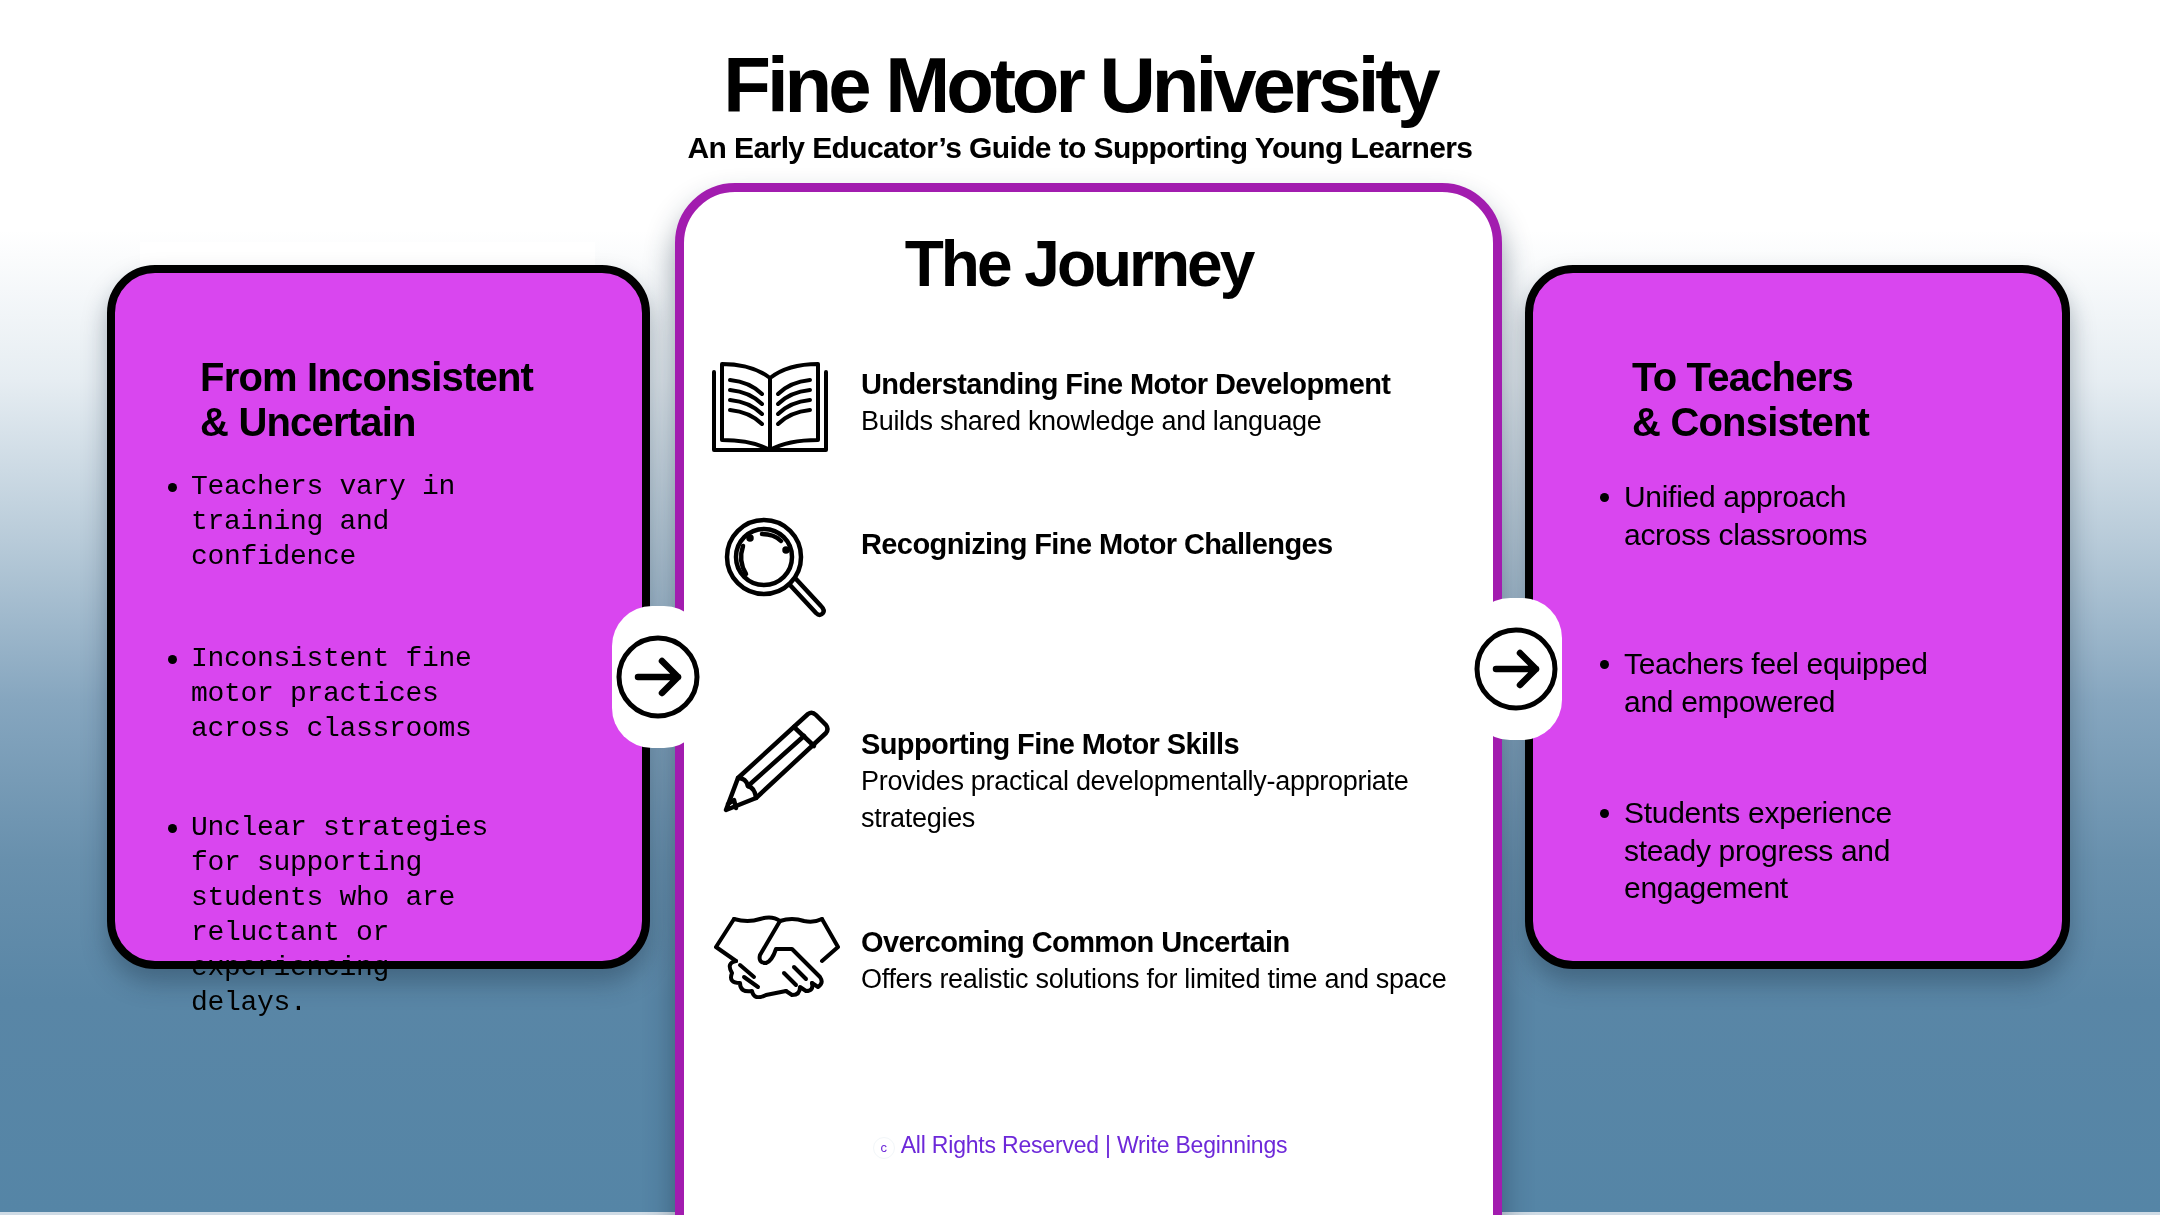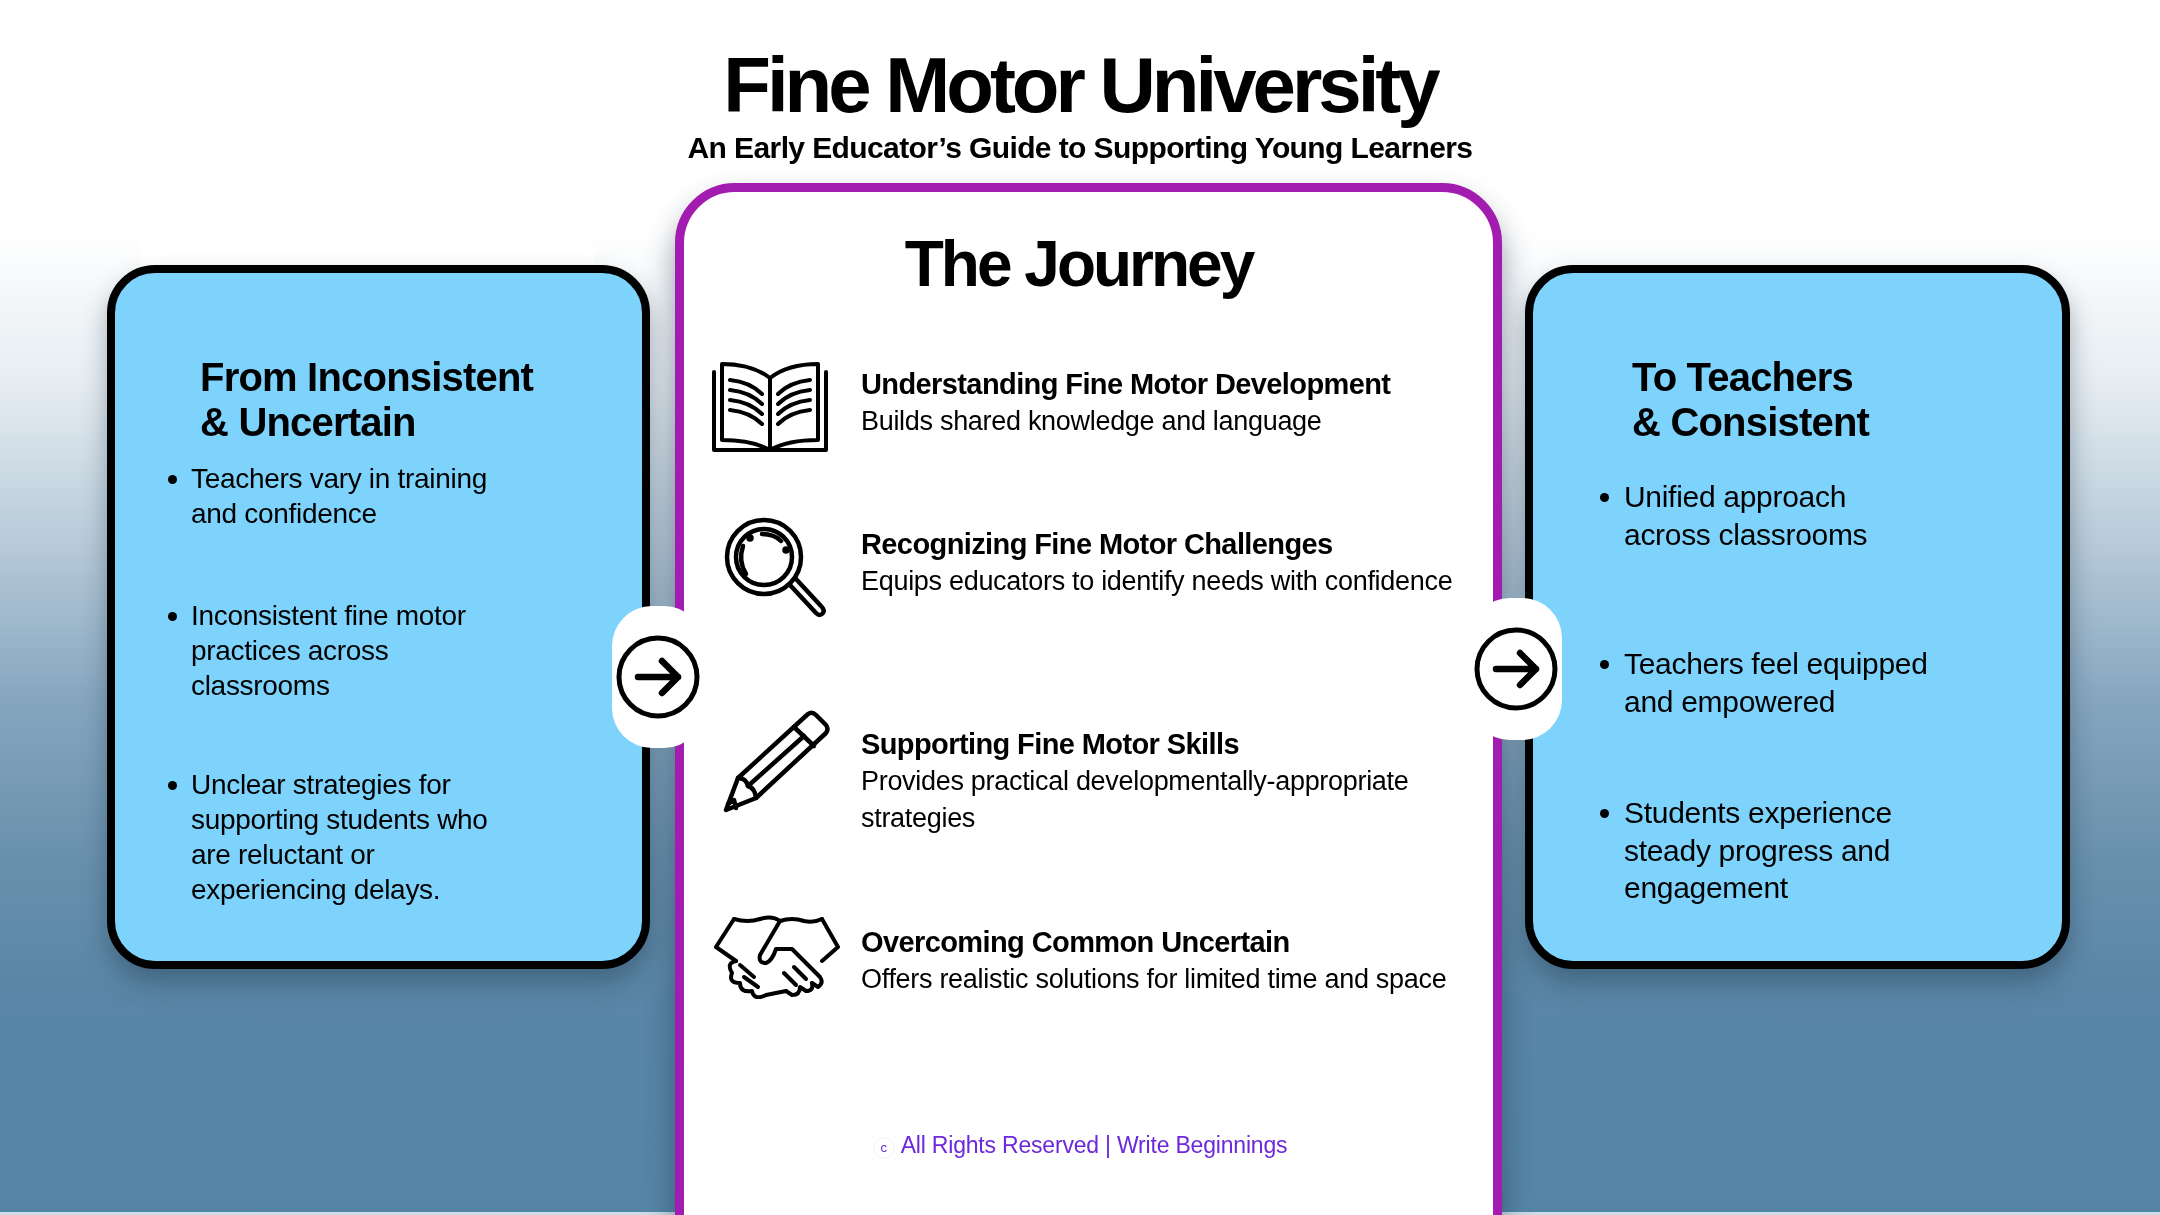--- a/index.html
+++ b/index.html
@@ -26,35 +26,35 @@
     .subtitle {
       position: absolute; left: 0; width: 2160px; top: 128px; text-align: center;
       font-size: 30px; font-weight: 700; letter-spacing: -0.6px; line-height: 40px;
     }
 
     .faint-box {
       position: absolute; left: 140px; top: 242px; width: 455px; height: 30px; background: #ffffff;
     }
 
     .side-card {
-      position: absolute; top: 265px; height: 704px; background: #7dd3fc;
+      position: absolute; top: 265px; height: 704px; background: #d946ef;
       border: 8px solid #000; border-radius: 48px;
       box-shadow: 0 14px 24px rgba(20,40,60,0.35);
     }
     .side-card.left { left: 107px; width: 543px; }
     .side-card.right { left: 1525px; width: 545px; }
 
     .side-heading {
       position: absolute; font-size: 40px; font-weight: 700; line-height: 45px; letter-spacing: -0.8px;
     }
     .left .side-heading { left: 85px; top: 82px; }
     .right .side-heading { left: 99px; top: 82px; }
 
     .bullets { position: absolute; list-style: none; }
-    .left .bullets { left: 53px; top: 188px; width: 330px; }
+    .left .bullets { left: 53px; top: 196px; width: 330px; font-family: Liberation Mono, monospace; }
     .right .bullets { left: 67px; top: 205px; width: 330px; }
     .bullets li {
       position: relative; padding-left: 23px; font-size: 28px; line-height: 35px; letter-spacing: -0.3px;
     }
     .right .bullets li { font-size: 30px; line-height: 37.5px; padding-left: 24px; }
     .bullets li .dot {
       position: absolute; left: 0; top: 14px; width: 9px; height: 9px; border-radius: 50%; background: #000;
     }
     .right .bullets li .dot { top: 15px; }
     .left .bullets li:nth-child(1) { margin-bottom: 67px; }
@@ -158,21 +158,20 @@
         <circle cx="40" cy="40" r="28"></circle>
         <path d="M19 29 Q14 44 22 57"></path>
         <path d="M38 17 Q50 17 57 24"></path>
         <circle cx="26" cy="21" r="1.5" fill="#000"></circle>
         <circle cx="62" cy="33" r="1.5" fill="#000"></circle>
         <path d="M66 68 L92 96 Q96 100 99 96 Q101 93 97 89 L72 62"></path>
       </svg>
     </div>
     <div class="text" style="top:14px;">
       <div class="step-title">Recognizing Fine Motor Challenges</div>
-      <div class="step-desc">Equips educators to identify needs with confidence</div>
     </div>
   </div>
 
   <div class="step" style="top:520px;">
     <div class="icon" style="left:38px; top:-2px;">
       <svg width="108" height="106" viewBox="0 0 108 106" fill="none" stroke="#000" stroke-width="4.5" stroke-linejoin="round" stroke-linecap="round">
         <path d="M4 100 L16 68 L86 4 Q90 1 94 5 L104 15 Q107 19 104 23 L34 88 Z"></path>
         <path d="M72 17 L92 36"></path>
         <path d="M16 68 Q24 68 26 76 Q33 78 34 88"></path>
         <path d="M26 76 L82 26"></path>

